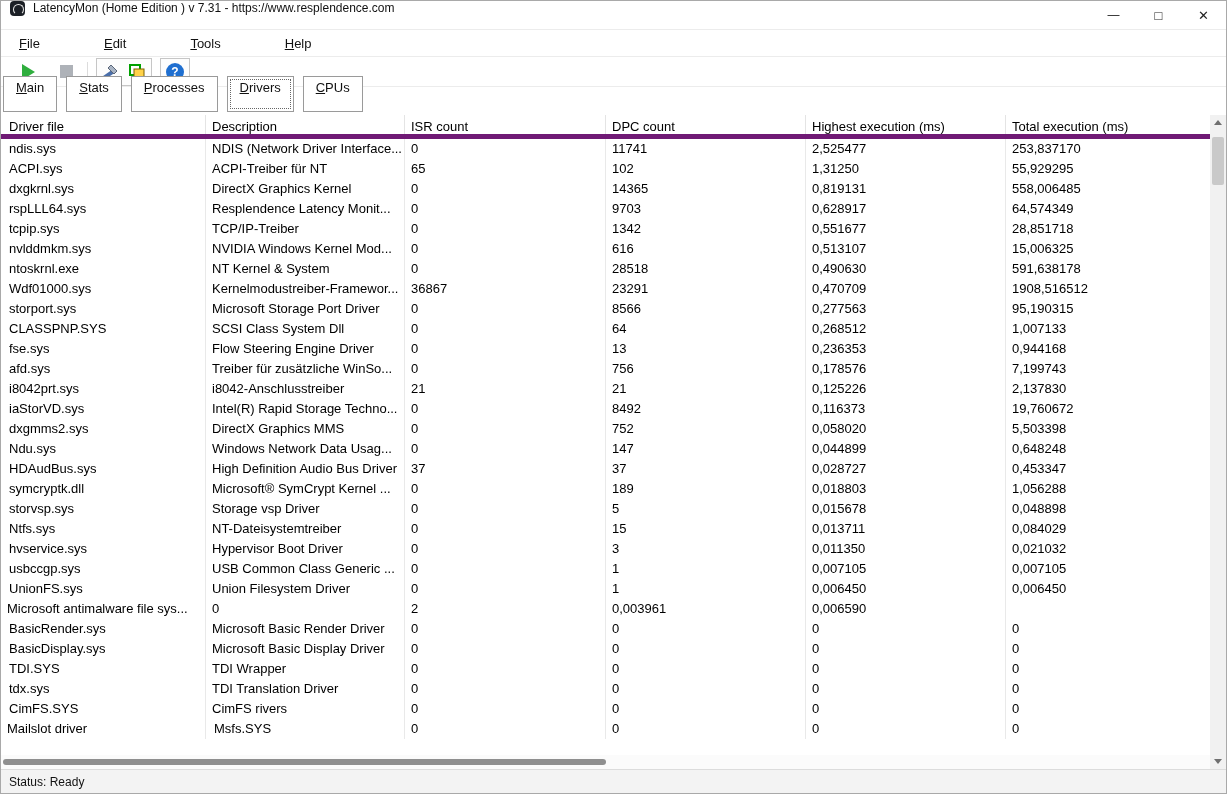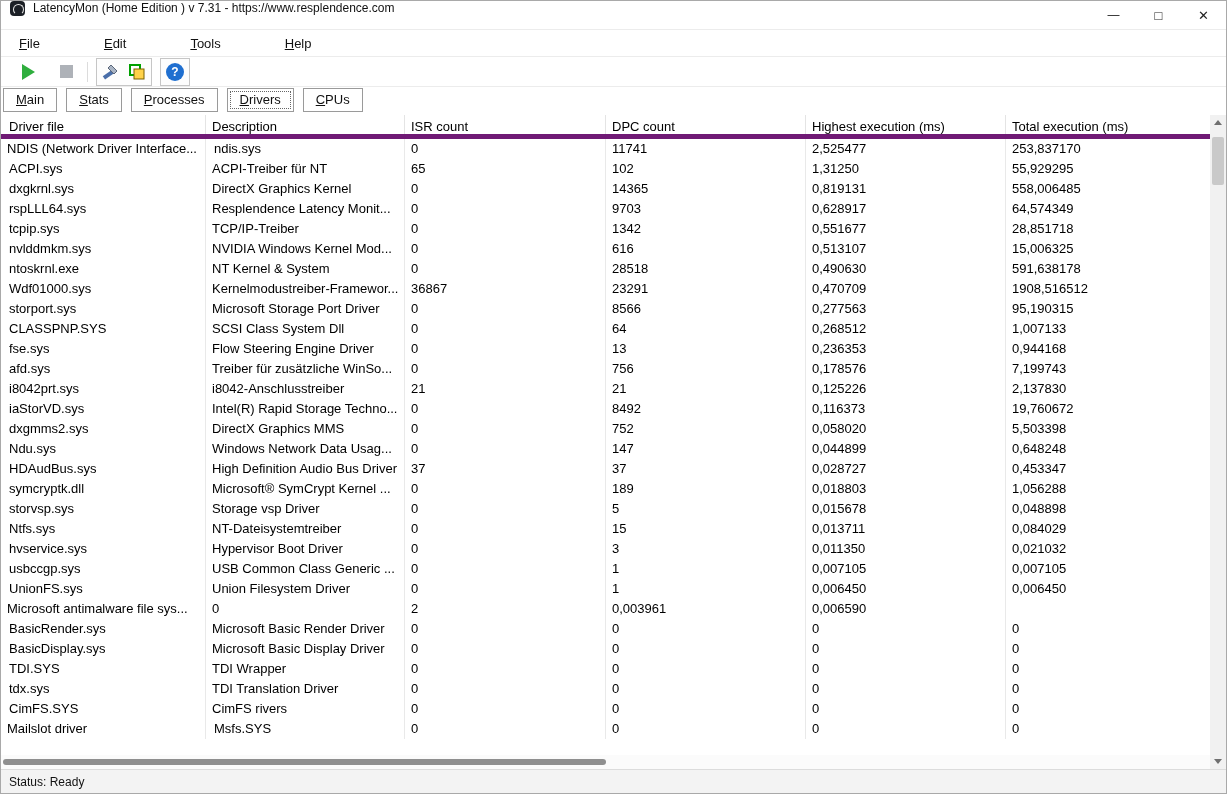--- a/index.html
+++ b/index.html
@@ -29,21 +29,21 @@
   .toolbar { height:30px; flex:0 0 30px; display:flex; align-items:center; padding-left:14px; background:#fff; border-bottom:1px solid #ececec; }
   .tb-btn { width:26px; height:24px; display:flex; align-items:center; justify-content:center; background:transparent; border:none; }
   .play-shape { width:0; height:0; border-left:13px solid #2fae3e; border-top:8px solid transparent; border-bottom:8px solid transparent; }
   .stop-shape { width:13px; height:13px; background:#aeb2b8; }
   .tb-sep { width:1px; height:20px; background:#dcdcdc; margin:0 8px; }
   .tool-group { display:flex; border:1px solid #c6c6c6; padding:1px; margin-right:8px; background:#fdfdfd; }
   .help-glyph { width:18px; height:18px; border-radius:50%; background:radial-gradient(circle at 35% 30%, #4f9bે3, #1f6fd0 60%, #155bb5); background-color:#1f6fd0; color:#fff; font-weight:bold; font-size:12px; display:flex; align-items:center; justify-content:center; }
 
   
   .tabstrip { height:28px; flex:0 0 28px; display:flex; align-items:flex-end; padding:2px 0 3px 2px; background:#fff; }
-  .tab { border:1px solid #9a9a9a; background:#fff; padding:3px 12px 4px 12px; margin-right:9px; font-size:13px; color:#111; white-space:nowrap; }
+  .tab { border:1px solid #9a9a9a; background:#fff; padding:3px 12px 16px 12px; margin-right:9px; font-size:13px; color:#111; white-space:nowrap; }
   .tab u { text-decoration:underline; }
   .tab.active { outline:1px dotted #666; outline-offset:-4px; }
 
   
   .content { flex:1 1 auto; position:relative; background:#fff; }
   .grid-area { position:absolute; left:0; top:0; right:16px; bottom:14px; overflow:hidden; }
   .thead, .tr { display:grid; grid-template-columns:205px 199px 201px 200px 200px 206px; }
   .thead { height:24px; border-bottom:5px solid #701a75; }
   .th { padding:4px 0 0 6px; font-size:13px; color:#000; border-right:1px solid #e4e4e4; white-space:nowrap; overflow:hidden; }
   .th:first-child { padding-left:8px; }
@@ -141,22 +141,22 @@
   <div class="th">ISR count</div>
 
   <div class="th">DPC count</div>
 
   <div class="th">Highest execution (ms)</div>
 
   <div class="th">Total execution (ms)</div>
 </div>
       <div class="tbody">
   <div class="tr">
+    <div class="td c0">ndis.sys</div>
     <div class="td c1">NDIS (Network Driver Interface...</div>
-    <div class="td c0">ndis.sys</div>
     <div class="td c2">0</div>
     <div class="td c3">11741</div>
     <div class="td c4">2,525477</div>
     <div class="td c5">253,837170</div>
   </div>
 
   <div class="tr">
     <div class="td c0">ACPI.sys</div>
     <div class="td c1">ACPI-Treiber für NT</div>
     <div class="td c2">65</div>

